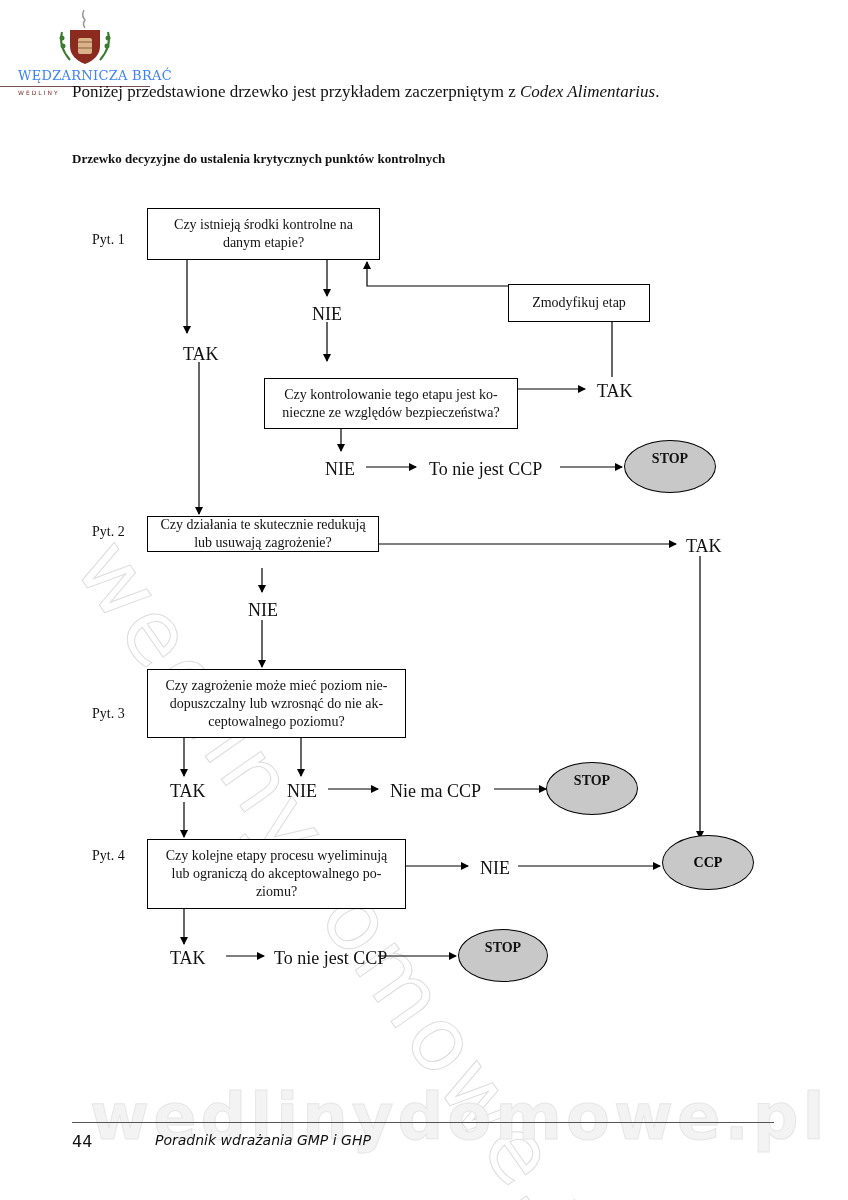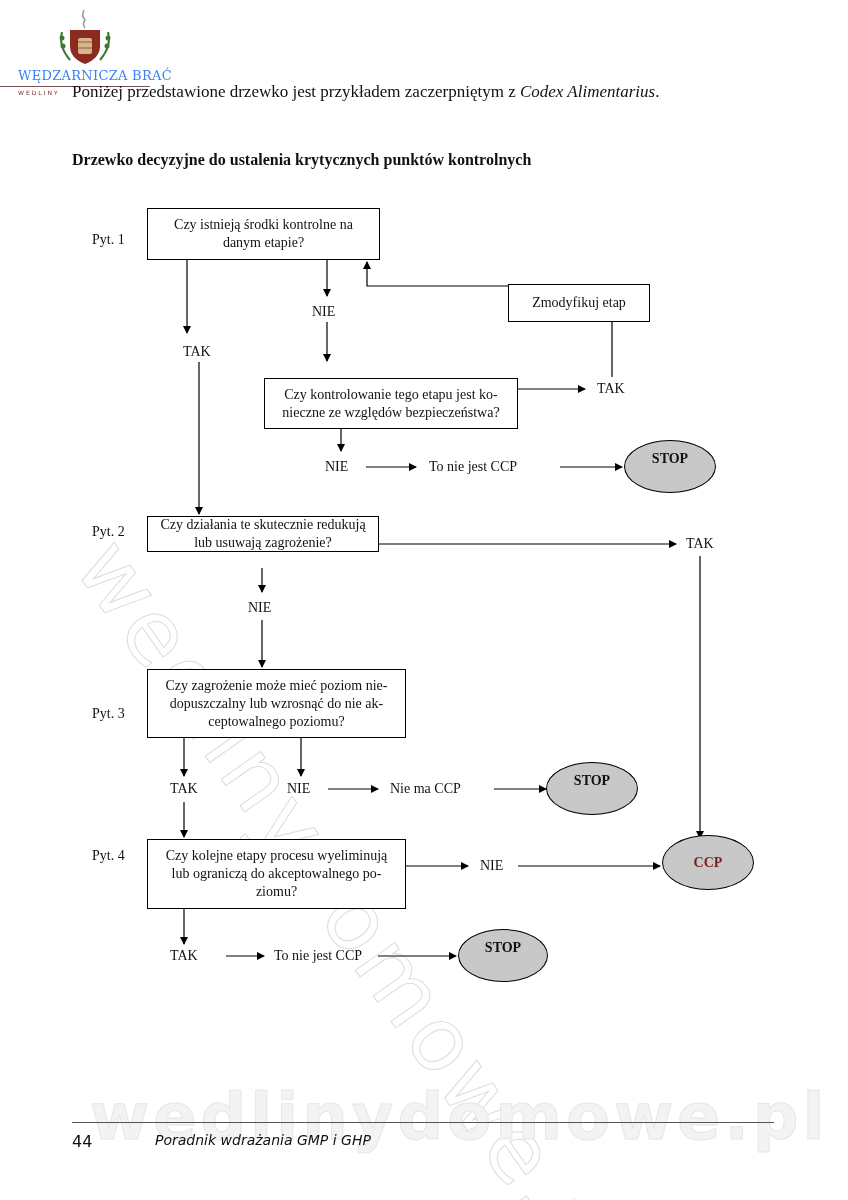--- a/index.html
+++ b/index.html
@@ -4,29 +4,29 @@
 <style>
   html, body { margin:0; padding:0; background:#ffffff; }
   body { width:848px; height:1200px; position:relative; overflow:hidden;
          font-family:"Liberation Serif", serif; color:#111; }
   .abs { position:absolute; }
   .logo-wrap { left:12px; top:2px; width:140px; height:100px; }
   .brand { left:18px; top:68px; font-size:13px; color:#3b82f6; letter-spacing:0.3px; font-family:"DejaVu Serif", serif; }
   .brand-sub { left:18px; top:89px; font-size:6px; color:#7a2b2b; letter-spacing:2px; font-family:"DejaVu Sans", sans-serif; }
   .brand-line { left:0px; top:86px; width:150px; height:1px; background:#7a5050; }
   .intro { left:72px; top:82px; font-size:17px; white-space:nowrap; }
-  .heading { left:72px; top:151px; font-size:16px; font-weight:bold; white-space:nowrap; }
+  .heading { left:72px; top:151px; font-size:13px; font-weight:bold; white-space:nowrap; }
   .box { border:1.3px solid #000; background:#fff; display:flex; align-items:center; justify-content:center;
          text-align:center; font-size:14px; line-height:18px; box-sizing:border-box; padding:2px 12px; }
-  .lbl { font-size:14px; white-space:nowrap; }
+  .lbl { font-size:18px; white-space:nowrap; }
   .q { font-size:14px; white-space:nowrap; }
   .ell { border:1.3px solid #000; background:#c8c8c8; border-radius:50%; box-sizing:border-box;
          display:flex; align-items:flex-start; justify-content:center; padding-top:10px;
          font-weight:bold; font-size:14px; }
-  .ell.ccp { color:#7f1d1d; align-items:center; padding-top:0; }
+  .ell.ccp { color:#000000; align-items:center; padding-top:0; }
   svg.lines { position:absolute; left:0; top:0; }
   .footer-line { left:72px; top:1122px; width:702px; height:1px; background:#555; }
   .page-num { left:72px; top:1132px; font-size:16px; font-family:"DejaVu Sans", sans-serif; }
   .footer-title { left:155px; top:1132px; font-size:14px; font-style:italic; font-family:"DejaVu Sans", sans-serif; }
   .wm-foot { left:90px; top:1080px; font-size:64px; font-weight:bold; color:#f3f3f3; letter-spacing:4px;
              font-family:"DejaVu Sans", sans-serif; white-space:nowrap;
              -webkit-text-stroke:1px #e6e6e6; }
   .wm-diag { left:140px; top:520px; font-size:88px; color:transparent; -webkit-text-stroke:1px #dcdcdc;
              transform:rotate(55deg); transform-origin:left top; white-space:nowrap; font-family:"DejaVu Sans", sans-serif; letter-spacing:4px; }
 </style>

